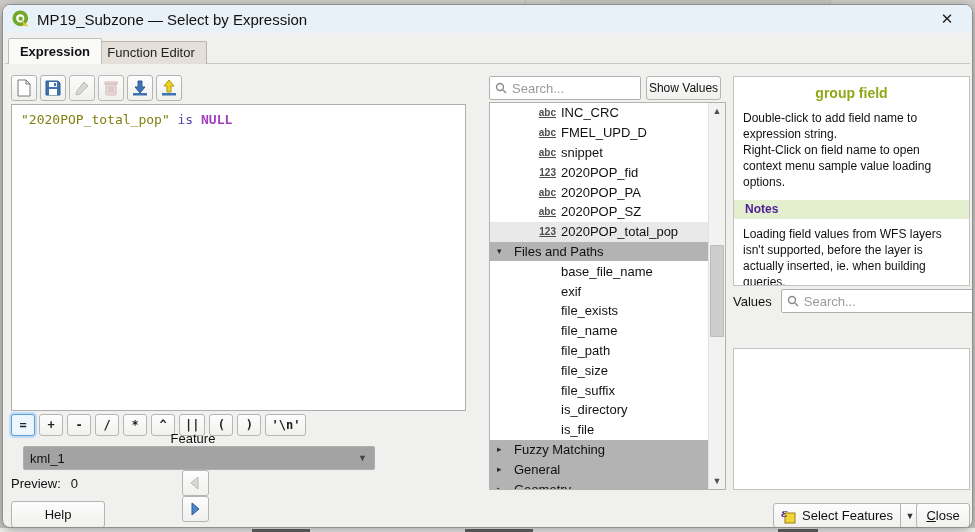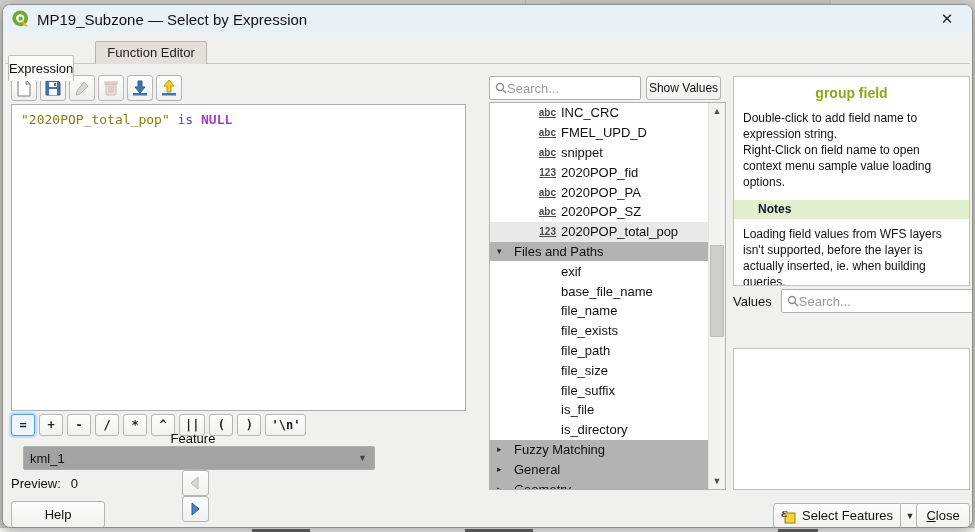--- a/index.html
+++ b/index.html
@@ -35,22 +35,22 @@
     font-size:15px; color:#222; text-align:center; line-height:20px; background:transparent; border:none;
     font-family:"DejaVu Sans", sans-serif;
   }
   
   .pane-line { position:absolute; top:58px; left:2px; right:2px; height:1px; background:#c9c9c7; }
   .tab {
     position:absolute; font-size:13px; text-align:center; z-index:1;
     border:1px solid #b8b4ac; border-bottom:none; border-radius:2px 2px 0 0;
   }
   .tab.active {
-    top:50px; height:26px; left:5px; width:66px; line-height:25px;
-    background:#fafaf9; border-color:#bdbdbb; z-index:2;
+    top:33px; height:26px; left:5px; width:94px; line-height:25px;
+    background:#fafaf9; border-color:#bdbdbb; z-index:2;font-weight:bold;
   }
   .tab.inactive {
     top:36px; height:23px; left:92px; width:112px; line-height:22px;
     background:#e4e0d9; color:#222;
   }
 
   
   .btn {
     border:1px solid #b4b4b2; border-radius:3px;
     background:linear-gradient(#fdfdfd,#f0f0ee);
@@ -87,21 +87,21 @@
   .nav-btn { width:27px; height:26px; margin-left:4px; display:flex; align-items:center; justify-content:center; padding:0; }
   .preview-row { position:absolute; left:8px; top:471px; font-size:13px; display:flex; gap:10px; }
 
   
   .search-wrap {
     background:#fff; border:1px solid #b0b0ae; border-radius:2px;
     display:flex; align-items:center; padding:0 5px; height:24px;
   }
   .search-wrap input {
     border:none; outline:none; flex:1; min-width:0; font-size:13px;
-    font-family:"Liberation Sans",sans-serif; background:transparent; color:#222;
+    font-family:"Liberation Sans",sans-serif; background:transparent; margin-left:5px; color:#222;
   }
   .search-wrap input::placeholder { color:#9a9a9a; }
 
   
   .fn-search { position:absolute; left:486px; top:71px; width:152px; }
   .show-values-btn { position:absolute; left:643px; top:71px; width:75px; height:24px; font-size:12px; }
   .func-list {
     position:absolute; left:486px; top:97px; width:237px; height:388px;
     background:#fff; border:1px solid #b2b2b0; overflow:hidden;
   }
@@ -125,21 +125,21 @@
   .sb-down { bottom:0; }
   .sb-thumb { position:absolute; left:1px; width:14px; top:142px; height:92px; background:#cdcdcc; border:1px solid #bcbcbb; border-radius:1px; }
 
   
   .help-box {
     position:absolute; left:730px; top:71px; width:237px; height:210px;
     background:#fff; border:1px solid #c2c2c0; padding:7px 9px; overflow:hidden;
     font-size:12px; line-height:1.32;
   }
   .help-title { color:#8fa818; font-weight:bold; font-size:14px; margin-bottom:9px;text-align:center; }
-  .notes-title { background:#e3efcf; color:#0f172a; font-weight:bold; margin:9px -9px 8px -9px; padding:2px 24px; }
+  .notes-title { background:#e3efcf; color:#4c1d95; font-weight:bold; margin:9px -9px 8px -9px; padding:2px 11px; }
   .values-row { position:absolute; left:730px; top:284px; width:237px; display:flex; align-items:center; font-size:13px; }
   .values-row .search-wrap { flex:1; margin-left:9px; }
   .unique-samples { position:absolute; left:730px; top:314px; width:237px; display:flex; gap:9px; }
   .unique-samples .btn { flex:1; height:23px; font-size:12px; }
   .values-list {
     position:absolute; left:730px; top:343px; width:237px; height:142px;
     background:#fff; border:1px solid #c2c2c0;
   }
 
   
@@ -316,45 +316,45 @@
         </div>
         <div class="tree-row item selected">
           <span class="type-icon">123</span>
           <span class="lbl">2020POP_total_pop</span>
         </div>
         <div class="tree-row group">
           <span class="caret">▾</span>
           <span class="lbl">Files and Paths</span>
         </div>
         <div class="tree-row func">
+          <span class="lbl">base_file_name</span>
+        </div>
+        <div class="tree-row func">
           <span class="lbl">exif</span>
         </div>
         <div class="tree-row func">
-          <span class="lbl">base_file_name</span>
+          <span class="lbl">file_exists</span>
         </div>
         <div class="tree-row func">
           <span class="lbl">file_name</span>
         </div>
         <div class="tree-row func">
-          <span class="lbl">file_exists</span>
-        </div>
-        <div class="tree-row func">
           <span class="lbl">file_path</span>
         </div>
         <div class="tree-row func">
           <span class="lbl">file_size</span>
         </div>
         <div class="tree-row func">
           <span class="lbl">file_suffix</span>
         </div>
         <div class="tree-row func">
+          <span class="lbl">is_directory</span>
+        </div>
+        <div class="tree-row func">
           <span class="lbl">is_file</span>
-        </div>
-        <div class="tree-row func">
-          <span class="lbl">is_directory</span>
         </div>
         <div class="tree-row group">
           <span class="caret">▸</span>
           <span class="lbl">Fuzzy Matching</span>
         </div>
         <div class="tree-row group">
           <span class="caret">▸</span>
           <span class="lbl">General</span>
         </div>
         <div class="tree-row group">

